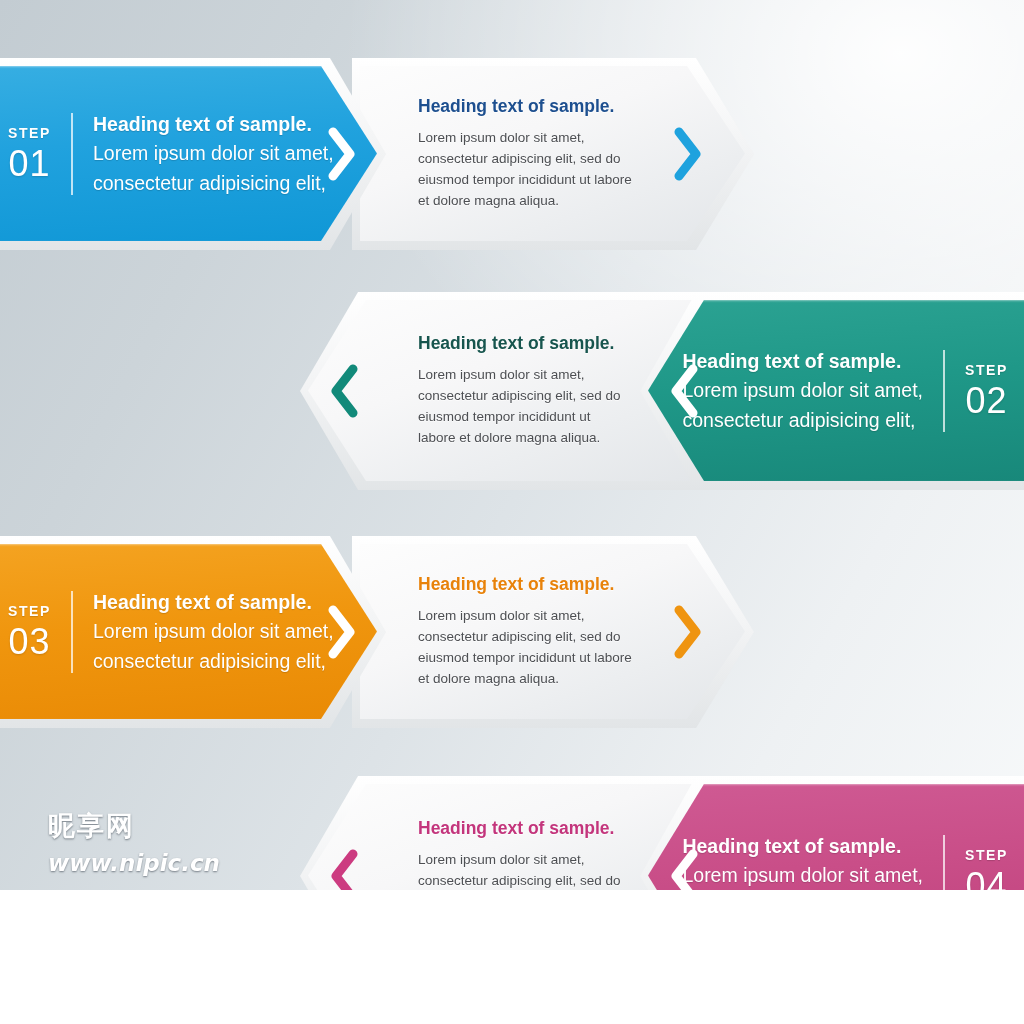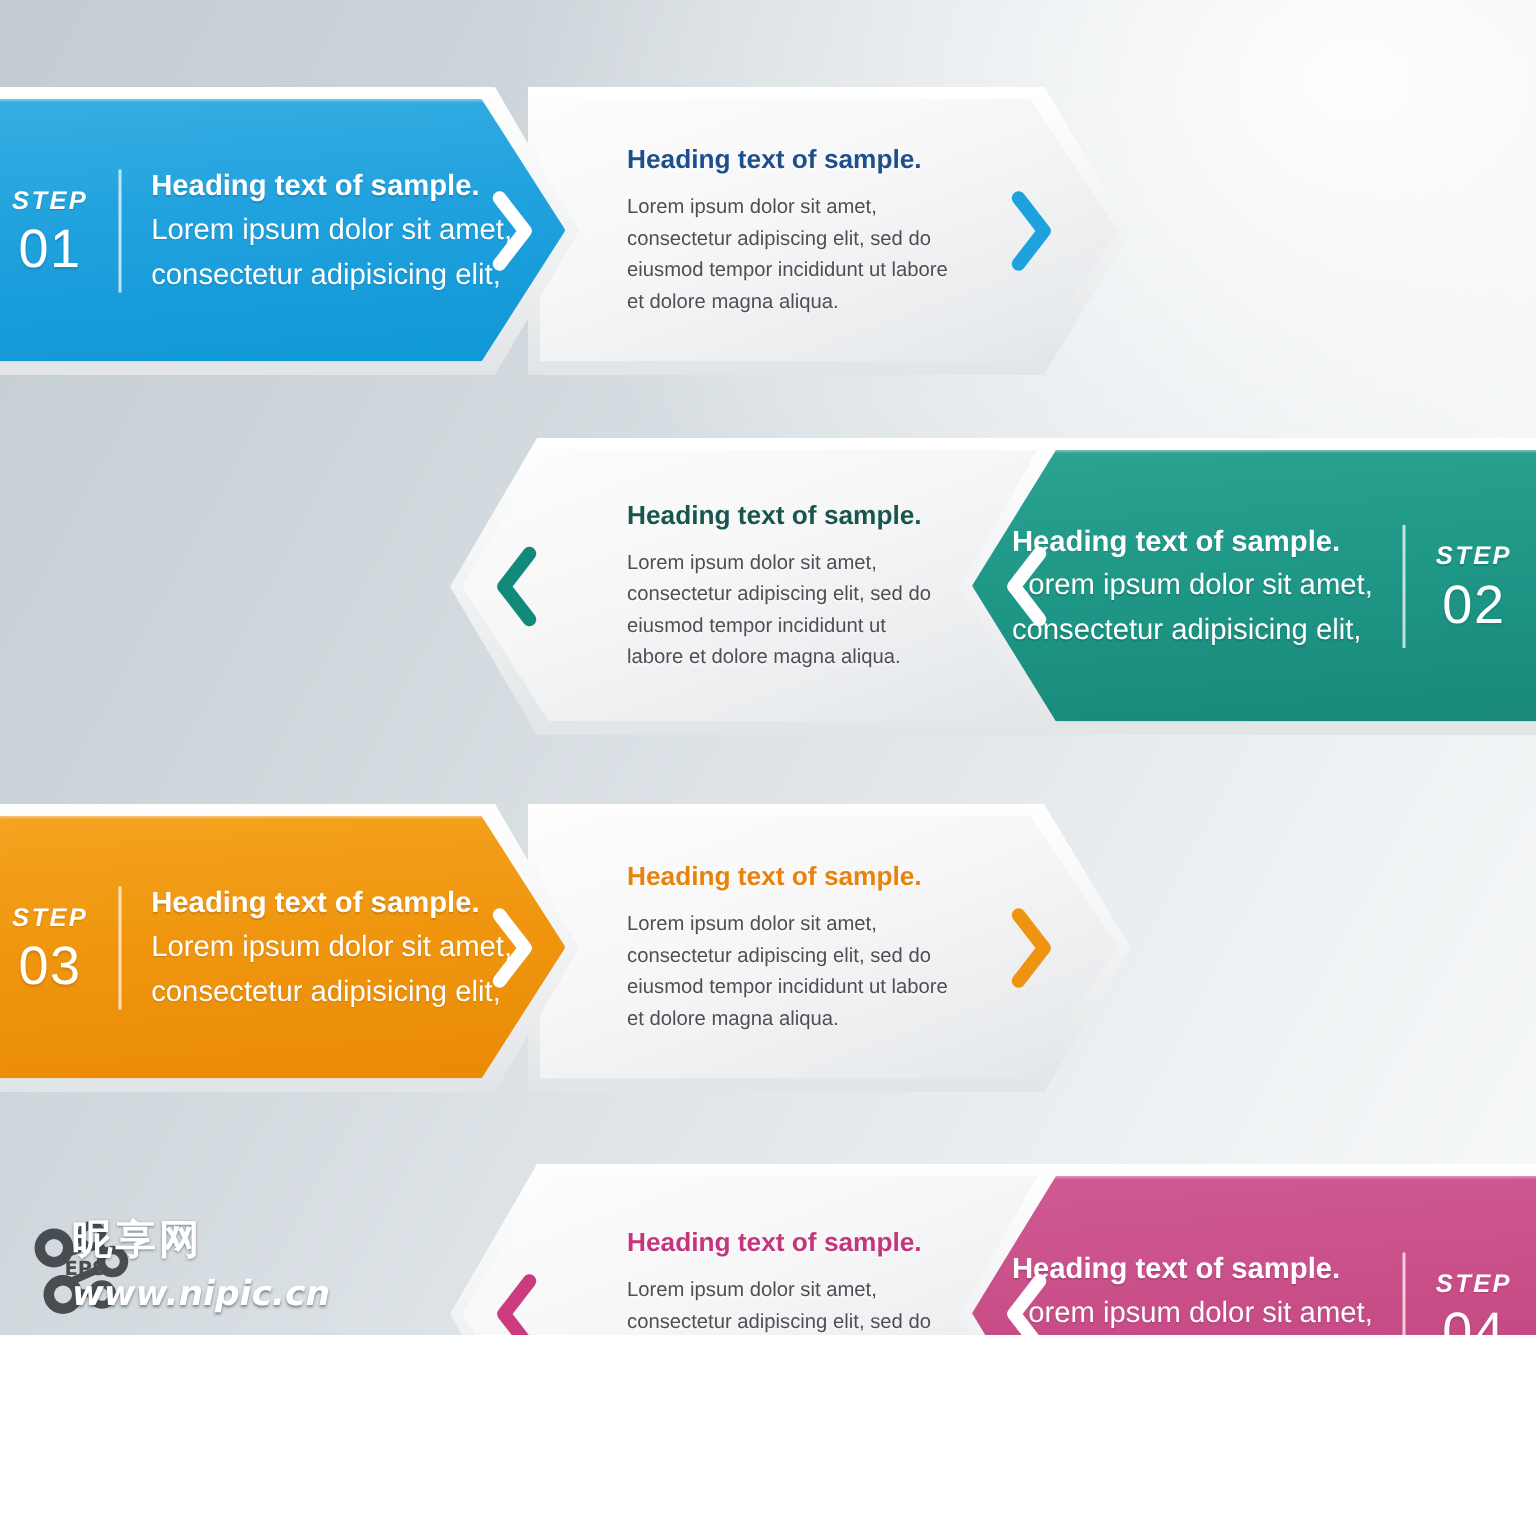--- a/index.html
+++ b/index.html
@@ -102,26 +102,25 @@
 
   .stepbox {
     display: flex;
     flex-direction: column;
     align-items: center;
     justify-content: center;
     line-height: 1;
     flex: none;
   }
   .step-word {
-    font-size: 17px;
+    font-size: 14px;
     letter-spacing: 1.6px;
     font-weight: 700;
     margin-bottom: 6px;
     text-shadow: 0 1px 1px rgba(0,0,0,0.16);
-    font-style: italic;
   }
   .step-num {
     font-size: 36px;
     font-weight: 400;
     letter-spacing: 1px;
     text-shadow: 0 1px 2px rgba(0,0,0,0.16);
   }
 
   .divider {
     width: 2px;
@@ -407,38 +406,20 @@
       </div>
       <div class="chev chev-white-l">
         <svg viewBox="0 0 30 56">
             <path d="M23 6 L6 28 L23 50" fill="none" stroke="#ffffff" stroke-width="9" stroke-linecap="round" stroke-linejoin="round"></path>
           </svg>
       </div>
     </div>
   </div>
 
   <div class="watermark">
-    <div class="eps-logo">
-      <svg viewBox="0 0 74 74" width="74" height="74">
-        <g fill="#2b2f33">
-          <circle cx="20" cy="22" r="13"></circle>
-            <circle cx="20" cy="22" r="6" fill="#d5dce1"></circle>
-          <circle cx="45" cy="14" r="10"></circle>
-            <circle cx="45" cy="14" r="4.5" fill="#d5dce1"></circle>
-          <circle cx="59" cy="31" r="10.5"></circle>
-            <circle cx="59" cy="31" r="4.8" fill="#d5dce1"></circle>
-          <circle cx="26" cy="53" r="13"></circle>
-            <circle cx="26" cy="53" r="6" fill="#d5dce1"></circle>
-          <circle cx="52" cy="53" r="9.5"></circle>
-            <circle cx="52" cy="53" r="4.2" fill="#d5dce1"></circle>
-          <path d="M28 26 L44 20 M50 20 L55 26 M32 44 L50 36 M34 52 L44 52" stroke="#2b2f33" stroke-width="5" fill="none"></path>
-        </g>
-        <text x="27" y="40" font-family="DejaVu Sans, sans-serif" font-size="13" font-weight="700" fill="#2b2f33">EPS</text>
-      </svg>
-    </div>
   </div>
 
   <div class="cn-mark">
     <span class="cn">昵享网</span>
     <span class="url">www.nipic.cn</span>
   </div>
 
 
 </div>
 

